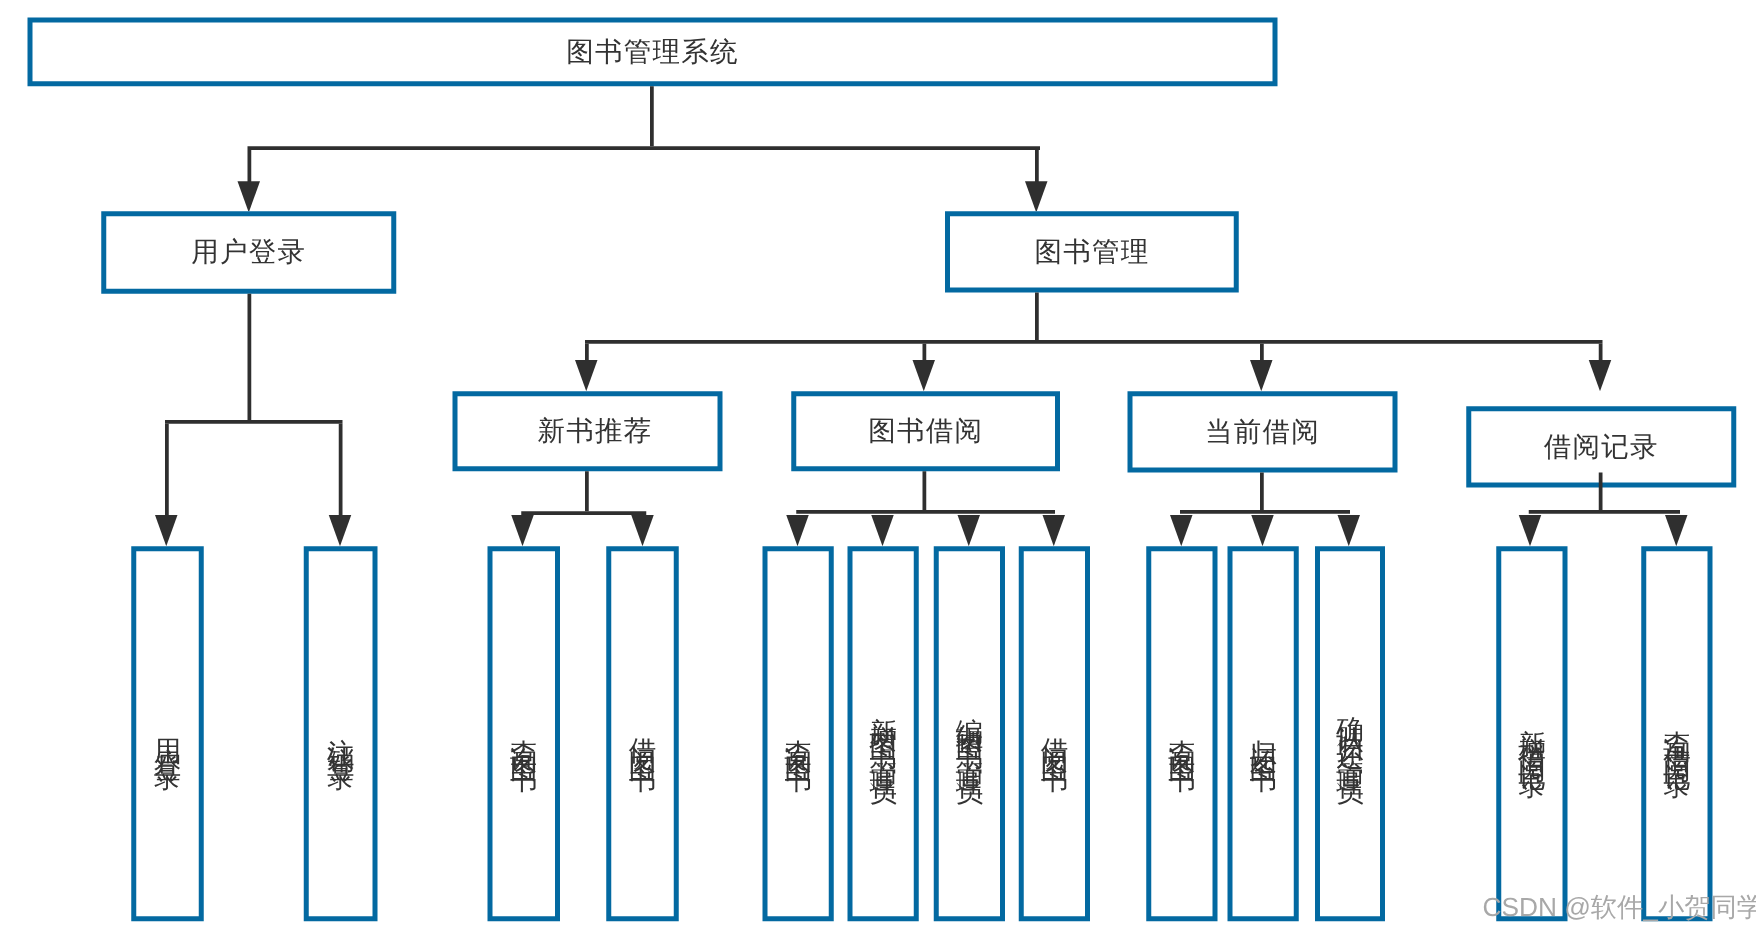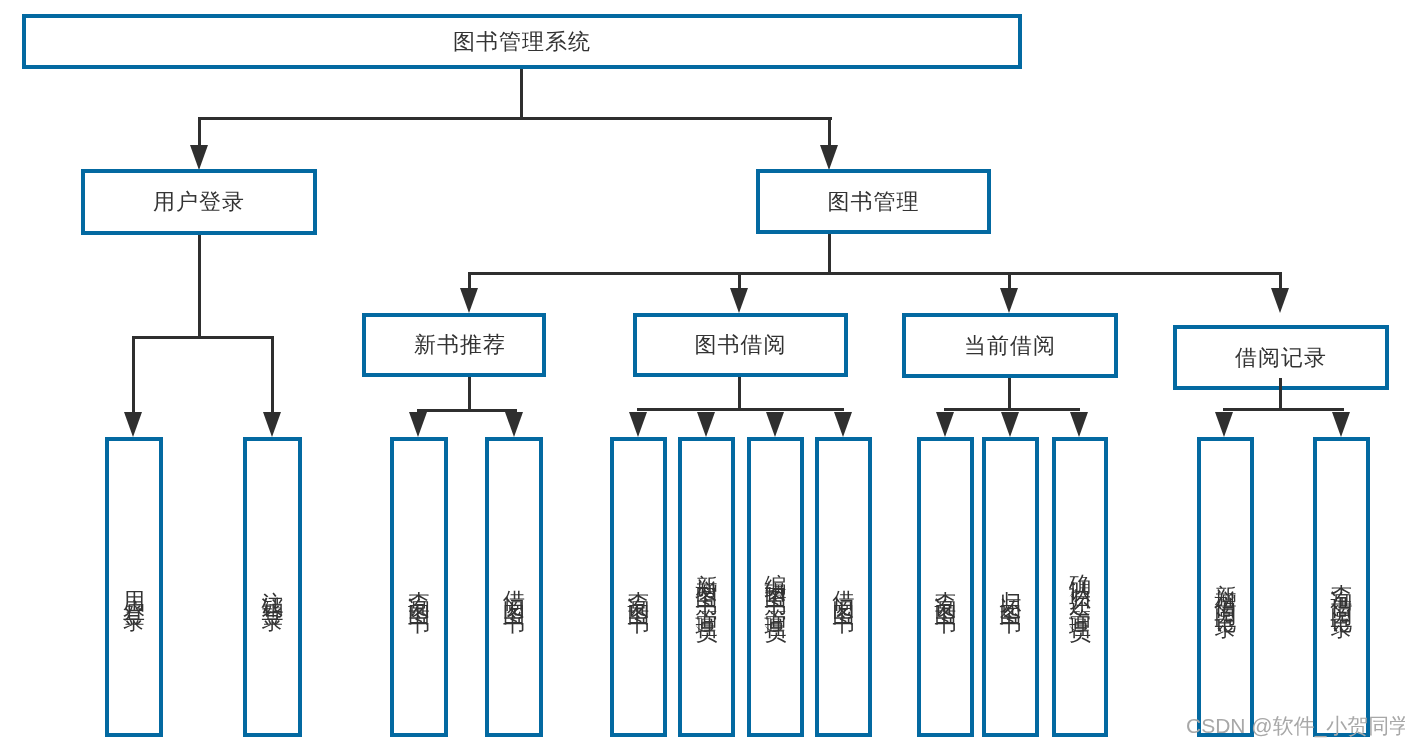--- a/index.html
+++ b/index.html
@@ -80,21 +80,21 @@
   <div class="line" style="left:468px; top:272px; width:814px; height:3px;"></div>
   <div class="line" style="left:468px; top:275px; width:3px; height:15px;"></div>
   <div class="arrow" style="left:460px; top:288px;"></div>
   <div class="line" style="left:738px; top:275px; width:3px; height:15px;"></div>
   <div class="arrow" style="left:730px; top:288px;"></div>
   <div class="line" style="left:1008px; top:275px; width:3px; height:15px;"></div>
   <div class="arrow" style="left:1000px; top:288px;"></div>
   <div class="line" style="left:1279px; top:275px; width:3px; height:15px;"></div>
   <div class="arrow" style="left:1271px; top:288px;"></div>
 
-  <div class="box" style="left:362px; top:313px; width:184px; height:64px;padding-left:12px;">
+  <div class="box" style="left:362px; top:313px; width:216px; height:64px;padding-left:12px;">
     <span class="hlabel">新书推荐</span>
   </div>
   <div class="box" style="left:633px; top:313px; width:215px; height:64px;">
     <span class="hlabel">图书借阅</span>
   </div>
   <div class="box" style="left:902px; top:313px; width:216px; height:65px;">
     <span class="hlabel">当前借阅</span>
   </div>
   <div class="box" style="left:1173px; top:313px; width:216px; height:65px;margin-top:12px;">
     <span class="hlabel">借阅记录</span>

